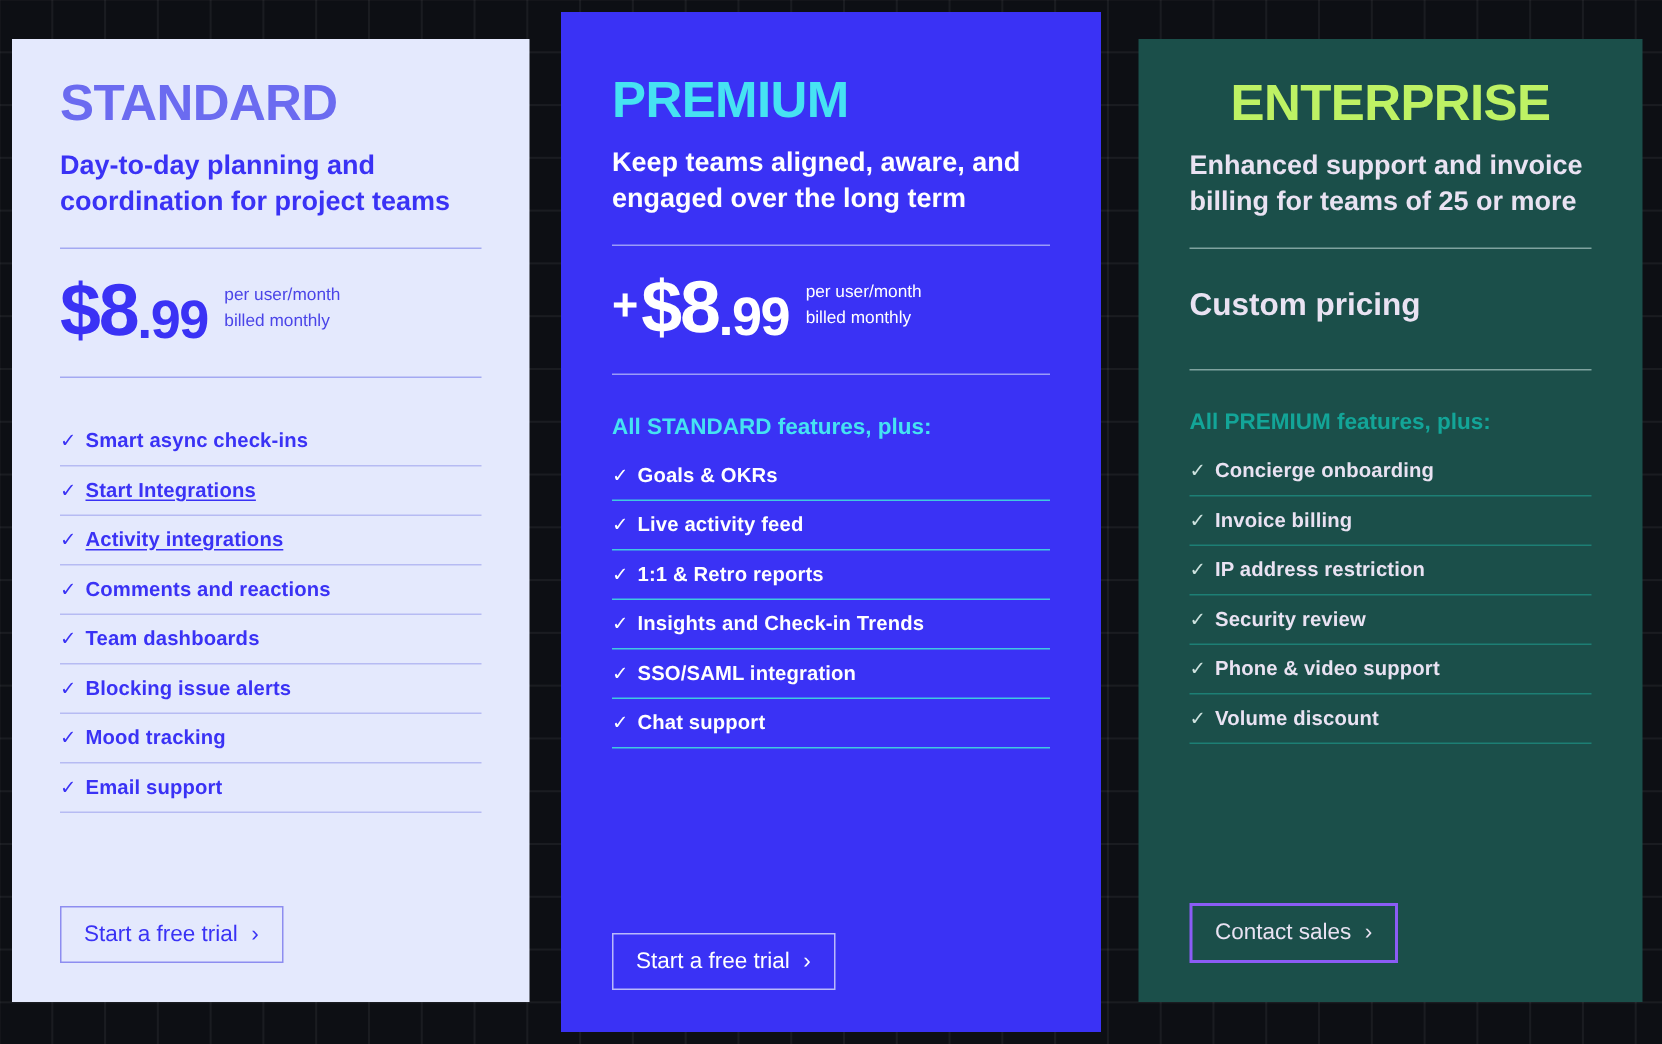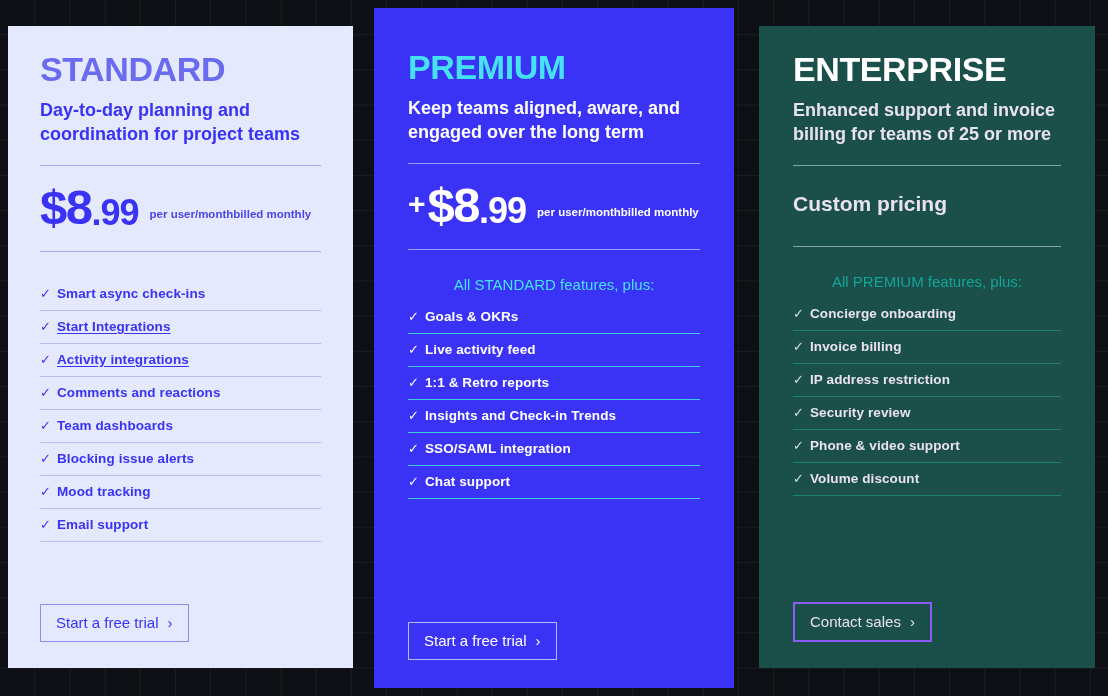--- a/index.html
+++ b/index.html
@@ -80,21 +80,21 @@
 
   
   .card-enterprise {
     left: 759px;
     top: 26px;
     width: 336px;
     height: 642px;
     background: #1b4f4a;
     padding: 26px 34px 0 34px;
   }
-  .card-enterprise .plan-title { color: #ffffff; }
+  .card-enterprise .plan-title { color: #bef264; text-align: center; }
   .card-enterprise .plan-tagline { color: #e9e2f2; }
   .card-enterprise .rule { background: #7fa39f; }
   .card-enterprise .custom-price { color: #e9e2f2; }
   .card-enterprise .section-heading { color: #13a598; }
   .card-enterprise .feat-label { color: #e9e2f2; }
   .card-enterprise .feat-check { color: #cfe3e0; }
   .card-enterprise .feat-row { border-bottom: 1px solid #1d7f74; }
   .card-enterprise .cta {
     color: #e9e2f2;
     border: 2px solid #8b5cf6;
@@ -141,41 +141,40 @@
     letter-spacing: -1.5px;
   }
   .price-frac {
     font-size: 36px;
     font-weight: bold;
     line-height: 0.88;
     letter-spacing: -1px;
   }
   .price-meta {
     display: flex;
-    flex-direction: row;
+    flex-direction: column;
     margin-left: 11px;
     padding-bottom: 5px;
     font-size: 11.5px;
-    font-weight: bold;
+    font-weight: normal;
     line-height: 1.5;
   }
 
   .custom-price-block {
     padding: 26px 0 30px 0;
   }
   .custom-price {
     font-size: 21px;
     font-weight: bold;
   }
 
   .section-heading {
     font-size: 15px;
-    font-weight: normal;
+    font-weight: bold;
     margin: 26px 0 8px 0;
-    text-align: center;
   }
   .features-standard-spacer { height: 26px; }
 
   .features { list-style: none; }
   .feat-row {
     display: flex;
     align-items: center;
     padding: 8px 0 9px 0;
   }
   .feat-check {

